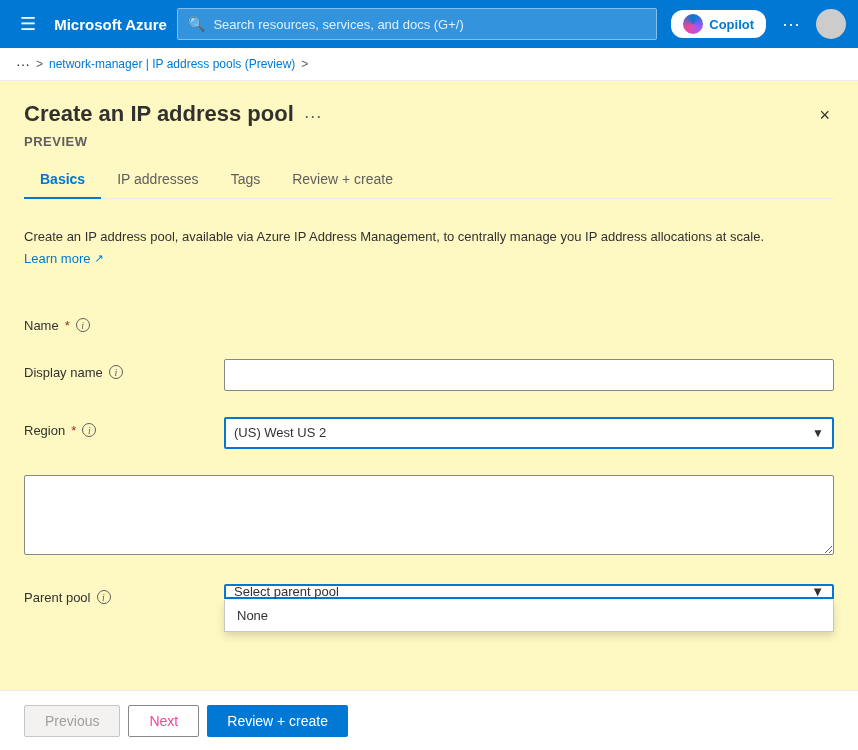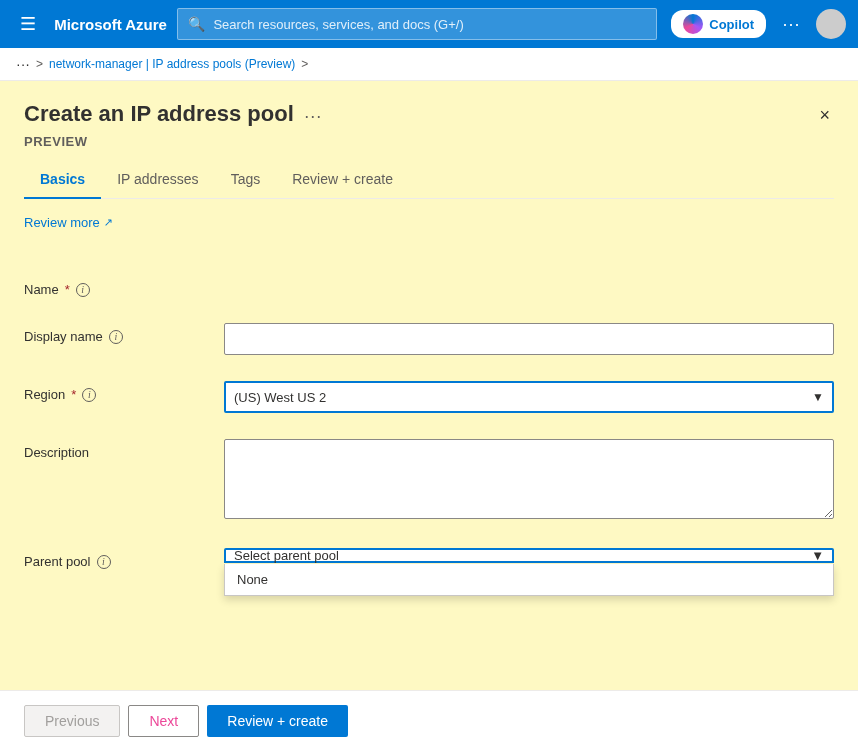--- a/index.html
+++ b/index.html
@@ -87,21 +87,21 @@
     .page-title { font-size: 22px; font-weight: 600; color: #323130; }
     .page-header-ellipsis { color: #605e5c; cursor: pointer; font-size: 18px; margin-top: 4px; }
     .page-close { color: #323130; cursor: pointer; font-size: 18px; background: none; border: none; padding: 4px; }
     .preview-badge { font-size: 13px; color: #605e5c; font-weight: 600; letter-spacing: 0.5px; margin-bottom: 12px; }
 
     
     .tabs {
       display: flex;
       gap: 0;
       border-bottom: 1px solid #edebe9;
-      margin-bottom: 16px;
+      margin-bottom: 28px;
     }
     .tab {
       padding: 10px 16px;
       cursor: pointer;
       font-size: 14px;
       color: #605e5c;
       border-bottom: 2px solid transparent;
       margin-bottom: -1px;
     }
     .tab.active {
@@ -299,22 +299,25 @@
 
   
   <div class="tabs">
     <div class="tab active">Basics</div>
     <div class="tab">IP addresses</div>
     <div class="tab">Tags</div>
     <div class="tab">Review + create</div>
   </div>
 
   
+  <p class="desc-text">
+    <span>Create an IP address pool, available via Azure IP Address Management, to centrally manage you IP address allocations at scale.</span>
+  </p>
   <a class="learn-more">
-    <span>Review more</span>
+    <span>Learn more</span>
     <span class="ext-link-icon">↗</span>
   </a>
 
   
   <div class="form-row">
     <div class="form-label">
       <span>Name</span>
       <span class="required">*</span>
       <span class="info-icon">i</span>
     </div>
@@ -341,23 +344,20 @@
         <option>(US) West US 2</option>
         <option>East US</option>
         <option>Central US</option>
         <option>West Europe</option>
       </select>
       <span class="chevron">▼</span>
     </div>
   </div>
 
   <div class="form-row">
-    <div class="form-label">
-      <span>Description</span>
-    </div>
     <div class="form-control">
       <textarea class="form-textarea" style=""></textarea>
     </div>
   </div>
 
   <div class="form-row">
     <div class="form-label">
       <span>Parent pool</span>
       <span class="info-icon">i</span>
     </div>

